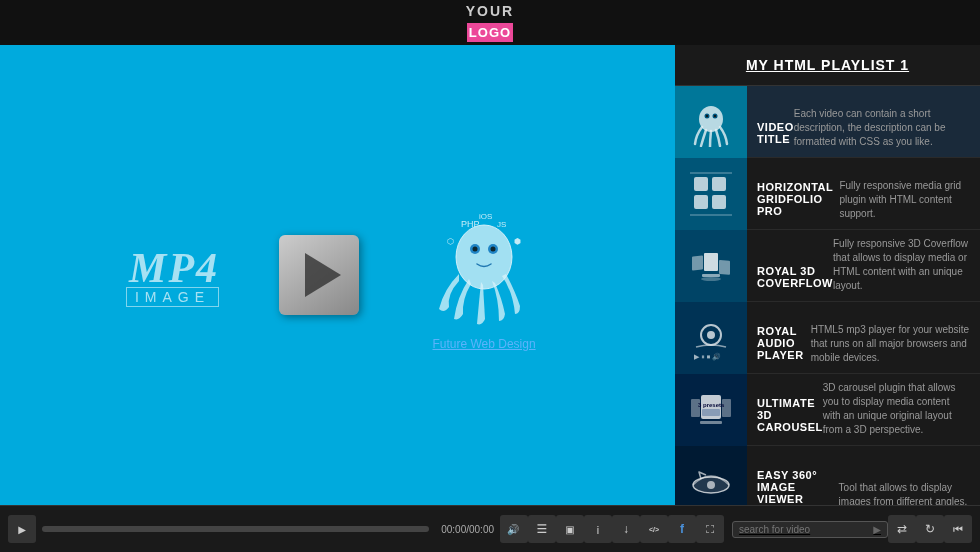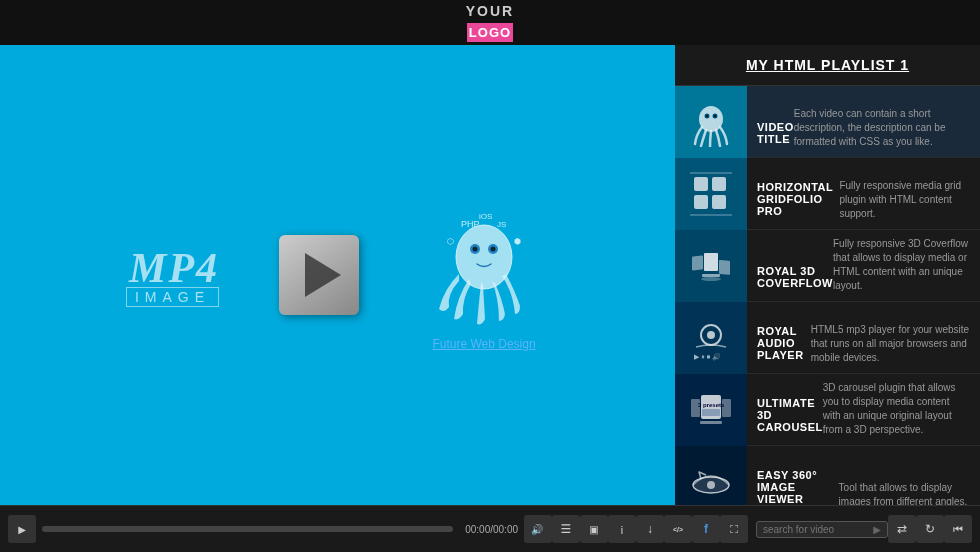--- a/index.html
+++ b/index.html
@@ -263,21 +263,22 @@
       flex-shrink: 0;
     }
 
     .search-input-container {
       display: flex;
       align-items: center;
       background: #2a2a2a;
       border: 1px solid #555;
       border-radius: 3px;
       padding: 2px 6px;
-      width: 132px;
+      width: 156px;
+      text-decoration: underline;
     }
 
     .search-input {
       background: transparent;
       border: none;
       color: #aaa;
       font-size: 10px;
       outline: none;
       width: 100%;
     }

